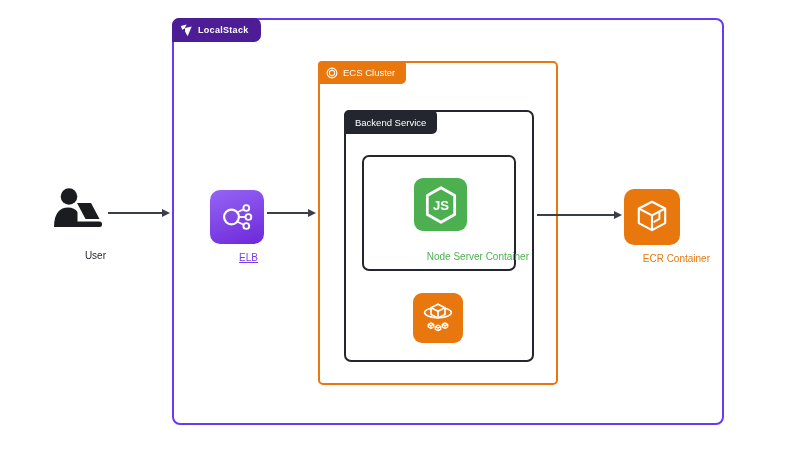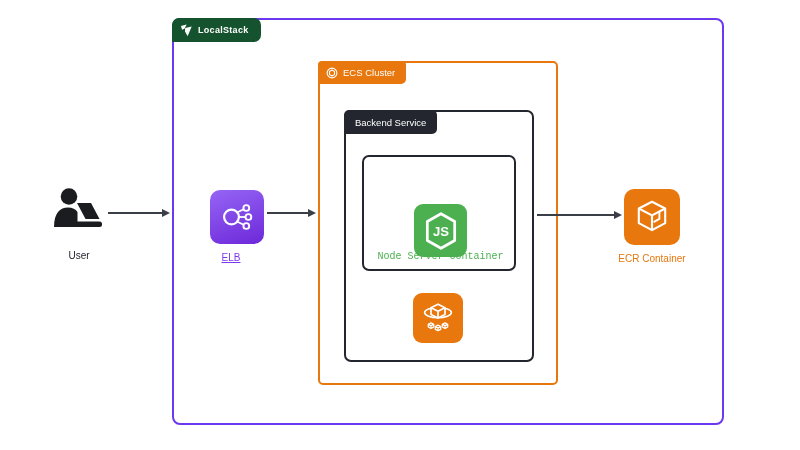--- a/index.html
+++ b/index.html
@@ -9,35 +9,35 @@
 
   
   .box { position:absolute; background:transparent; }
   .localstack-box { left:172px; top:18px; width:552px; height:407px; border:2px solid #6C38F0; border-radius:8px; }
   .ecs-box       { left:318px; top:61px;  width:240px; height:324px; border:2px solid #E8770D; border-radius:5px; }
   .bs-box        { left:344px; top:110px; width:190px; height:252px; border:2px solid #23262E; border-radius:7px; }
   .task-box      { left:362px; top:155px; width:154px; height:116px; border:2px solid #23262E; border-radius:7px; }
 
   
   .badge { position:absolute; display:inline-flex; align-items:center; gap:5px; color:#fff; white-space:nowrap; z-index:5; }
-  .badge-localstack { left:172px; top:18px; height:24px; padding:0 12px 0 8px; background:#14532d; border-radius:7px 7px 7px 0; font-size:9px; font-weight:bold; letter-spacing:.3px; }
+  .badge-localstack { left:172px; top:18px; height:24px; padding:0 12px 0 8px; background:#4c1d95; border-radius:7px 7px 7px 0; font-size:9px; font-weight:bold; letter-spacing:.3px; }
   .badge-ecs  { left:318px; top:61px;  height:23px; padding:0 11px 0 8px; background:#E8770D; border-radius:4px 4px 5px 0; font-size:9.5px; }
   .badge-bs   { left:344px; top:110px; height:23px; padding:12px 11px; background:#23262E; border-radius:5px 5px 5px 0; font-size:9.5px; }
   .badge-task { left:362px; top:155px; height:23px; padding:0 11px; background:#23262E; border-radius:5px 5px 5px 0; font-size:9.5px; }
 
   
   .tile { position:absolute; display:flex; align-items:center; justify-content:center; }
-  .tile-node { left:414px; top:204px; width:53px; height:53px; background:#4CAF50; border-radius:9px; }
+  .tile-node { left:414px; top:178px; width:53px; height:53px; background:#4CAF50; border-radius:9px; }
   .tile-ecs-service { left:413px; top:293px; width:50px; height:50px; background:#E8770D; border-radius:9px; }
   .tile-elb { left:210px; top:190px; width:54px; height:54px; background:linear-gradient(160deg,#9565F5 0%, #6D28D9 100%); border-radius:10px; }
   .tile-ecr { left:624px; top:189px; width:56px; height:56px; background:#E8770D; border-radius:10px; }
 
   
-  .node-label { position:absolute; text-align:center; font-size:10px; }
-  .label-node { left:352px; top:251px; width:177px; color:#4CAF50;font-family:Liberation Mono, monospace; }
+  .node-label { position:absolute; text-align:right; font-size:10px; }
+  .label-node { left:352px; top:251px; width:177px; color:#4CAF50; }
   .label-elb  { left:204px; top:252px; width:54px;  color:#7C3AED;text-decoration:underline; }
   .label-ecr  { left:594px; top:253px; width:116px; color:#E8770D; }
   .label-user { left:52px;  top:250px; width:54px;  color:#23262E; }
 
   .user-figure { position:absolute; left:52px; top:187px; width:54px; height:48px; }
 
   
   .arrow { position:absolute; height:0; border-top:2px solid #3A3F47; }
   .arrow::after { content:""; position:absolute; right:-2px; top:-5px; width:0; height:0;
     border-left:8px solid #3A3F47; border-top:4px solid transparent; border-bottom:4px solid transparent; }

